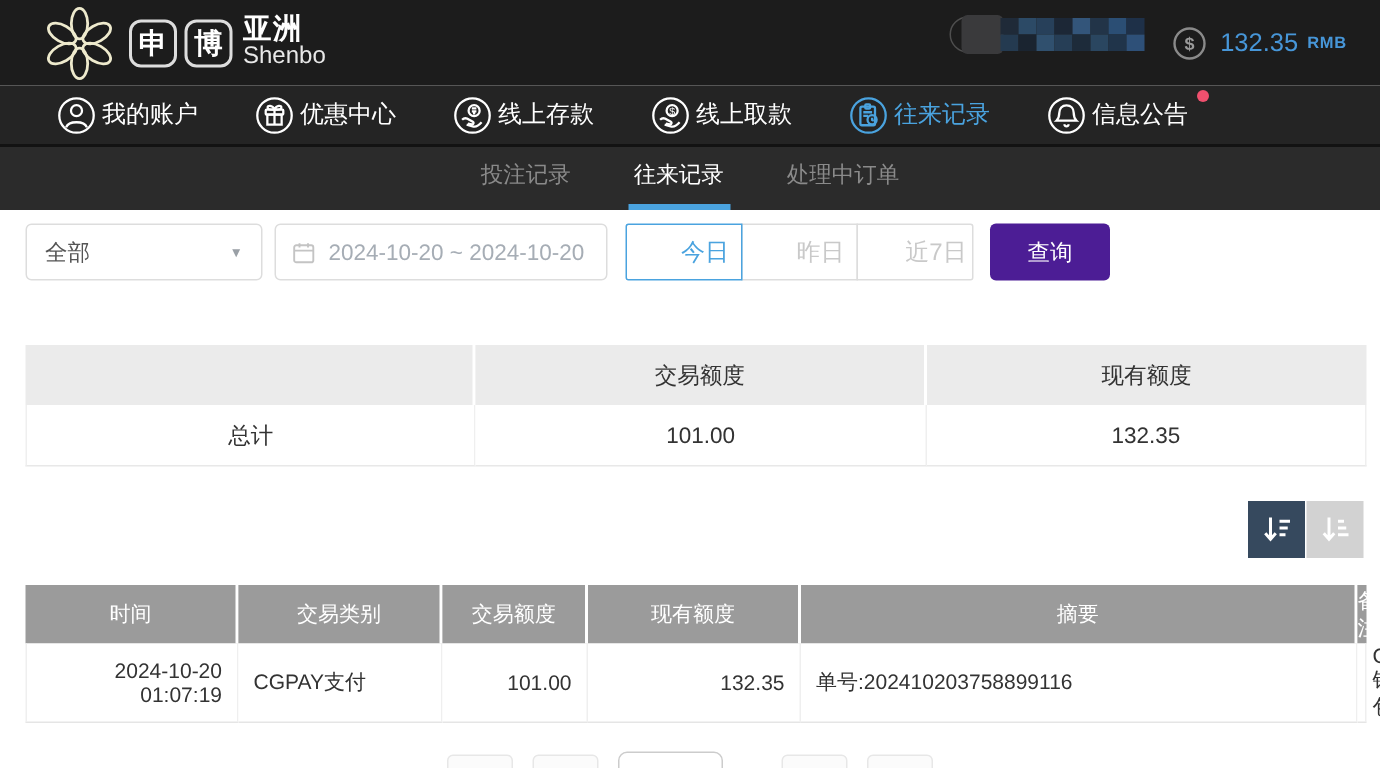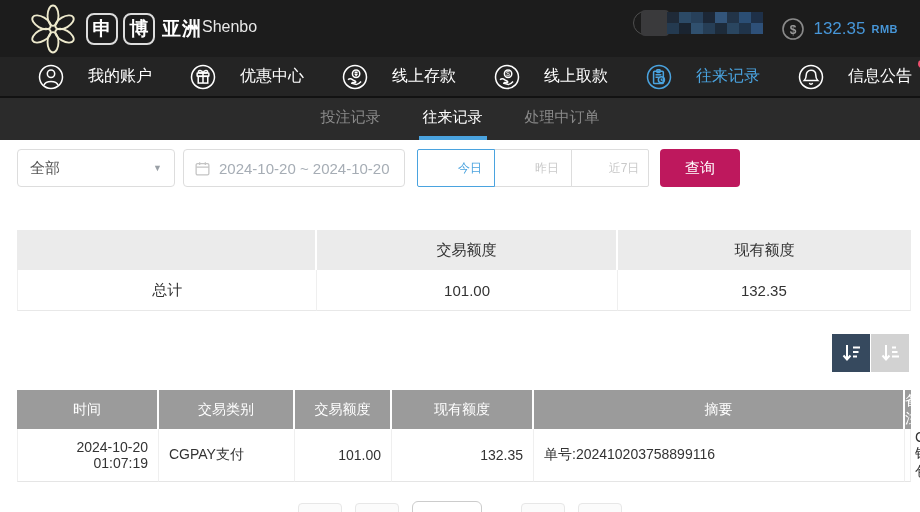--- a/index.html
+++ b/index.html
@@ -6,55 +6,55 @@
   html,body { width:920px; height:512px; overflow:hidden; }
   body { background:#fff; font-family:"Liberation Sans","DejaVu Sans",sans-serif; }
 
   
   .topbar { height:57px; background:#1c1c1c; display:flex; align-items:center; position:relative; }
   .brand { display:flex; align-items:center; margin-left:28px; cursor:pointer; }
   .flower { width:50px; height:50px; margin-right:8px; }
   .logo-box { width:32px; height:32px; border:2px solid #ddd; border-radius:8px; color:#fff;
               font-size:19px; font-weight:bold; display:flex; align-items:center; justify-content:center;
               margin-right:5px; }
-  .brand-names { display:flex; flex-direction:row; line-height:1.05; margin-left:2px; }
+  .brand-names { display:flex; flex-direction:column; line-height:1.05; margin-left:2px; }
   .brand-region { color:#fff; font-size:19px; font-weight:bold; letter-spacing:1px; }
   .brand-en { color:#e8e8e8; font-size:16px; }
   .censored { position:absolute; left:633px; top:10px; width:128px; height:26px; display:flex; align-items:center; }
   .censored .avatar-ring { width:24px; height:24px; border:1.5px solid #4e4e4e; border-radius:50%; position:absolute; left:0; top:1px; }
   .censored .blob { position:absolute; left:8px; top:0; width:28px; height:26px; background:#3a3a3c; border-radius:4px; }
   .mosaic { position:absolute; left:34px; top:2px; display:grid; grid-template-columns:repeat(8,12px); grid-template-rows:11px 11px; }
   .mosaic span { width:12px; height:11px; }
   .balance { position:absolute; right:22px; top:0; height:57px; display:flex; align-items:center; gap:8px; }
   .coin-icon { width:24px; height:24px; }
   .balance-amount { color:#4796d8; font-size:17px; }
   .balance-currency { color:#4796d8; font-size:11px; font-weight:bold; letter-spacing:.5px; margin-left:-2px; }
 
   
   .navbar { height:41px; background:#242424; border-bottom:2px solid #121212; display:flex; align-items:center;
             padding-left:38px; gap:32px; }
-  .nav-item { display:flex; align-items:center; gap:24px; color:#fff; font-size:16px; cursor:pointer; position:relative; padding-right:6px; }
+  .nav-item { display:flex; align-items:center; gap:4px; color:#fff; font-size:16px; cursor:pointer; position:relative; padding-right:6px; }
   .nav-item svg { width:26px; height:26px; }
   .nav-item.active { color:#4aa3df; }
   .red-dot { position:absolute; right:-8px; top:-4px; width:8px; height:8px; border-radius:50%; }
 
   
   .subtabs { height:42px; background:#2b2b2b; display:flex; justify-content:center; gap:34px; }
   .subtab { font-size:15px; color:#8a8a8a; line-height:38px; height:42px; padding:0 4px; cursor:pointer; }
   .subtab.active { color:#fff; border-bottom:4px solid #4aa3df; }
 
   
   .filters { display:flex; align-items:center; margin:8px 0 0 17px; height:40px; }
   .select-box { width:158px; height:38px; border:1px solid #ddd; border-radius:4px; display:flex; align-items:center;
                 padding:0 12px; color:#555; font-size:15px; justify-content:space-between; cursor:pointer; background:#fff; }
   .select-caret { color:#9aa0a6; font-size:9px; }
   .date-box { width:222px; height:38px; border:1px solid #ddd; border-radius:4px; display:flex; align-items:center;
               gap:8px; padding:0 10px; color:#a6adb5; font-size:15px; margin-left:8px; cursor:pointer; background:#fff; }
   .btn-group { display:flex; margin-left:12px; }
-  .quick-btn { width:78px; height:38px; background:#fff; border:1px solid #ddd; color:#c9c9c9; font-size:12px;
+  .quick-btn { width:78px; height:38px; background:#fff; border:1px solid #ddd; color:#c9c9c9; font-size:16px;
                display:flex; align-items:center; justify-content:center; cursor:pointer; margin-left:-1px;padding-left:28px; }
   .quick-btn:first-child { margin-left:0; border-radius:2px 0 0 2px; }
   .quick-btn:last-child { border-radius:0 2px 2px 0; }
   .quick-btn.active { border-color:#4aa3df; color:#4aa3df; z-index:2; }
   .search-btn { width:80px; height:38px; border:none; border-radius:4px; color:#fff; font-size:15px; margin-left:11px; cursor:pointer; }
 
   
   .summary-table { width:894px; margin:42px 0 0 17px; border-collapse:separate; border-spacing:0; font-size:15px; }
   .summary-table th { background:#ebebeb; height:40px; font-weight:normal; color:#333; border-right:2px solid #fff; }
   .summary-table th:last-child { border-right:none; }
@@ -217,21 +217,21 @@
       <rect x="3" y="5" width="18" height="16" rx="2"></rect>
         <path d="M3 10h18M8 3v4M16 3v4"></path>
     </svg>
     <span>2024-10-20 ~ 2024-10-20</span>
   </div>
   <div class="btn-group">
     <button class="quick-btn active">今日</button>
     <button class="quick-btn">昨日</button>
     <button class="quick-btn">近7日</button>
   </div>
-  <button class="search-btn" style="background:#be185d">查询</button>
+  <button class="search-btn" style="background:#4c1d95">查询</button>
 </div>
 
 <table class="summary-table">
   <thead>
     <tr>
       <th style="width:33.6%"></th>
       <th style="width:33.6%">交易额度</th>
       <th>现有额度</th>
     </tr>
   </thead>

